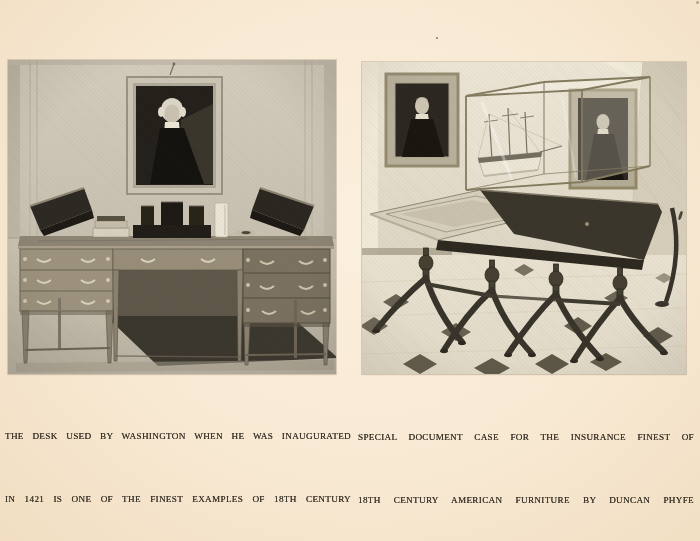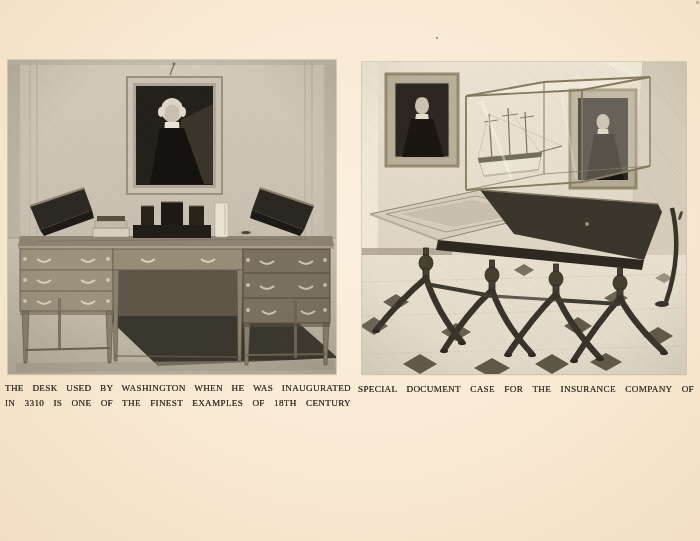--- a/index.html
+++ b/index.html
@@ -25,20 +25,21 @@
   }
   #photo-left{left:8px;top:60px;width:328px;height:314px;background:var(--color-photo-gray);}
   #photo-right{left:362px;top:62px;width:324px;height:312px;background:var(--color-photo-light);}
   .caption{position:absolute;color:var(--color-ink);}
   #caption-left{left:5px;top:381px;width:346px;}
   #caption-right{left:358px;top:382px;width:336px;}
   .cap-line{
     font-size:9.2px;letter-spacing:.3px;word-spacing:1px;line-height:15.3px;height:15.3px;
     text-align:justify;text-align-last:justify;white-space:normal;overflow:hidden;
     text-shadow:0 0 .4px currentColor;
+    margin-top:48px;
   }
   .cap-line.short{text-align-last:left;}
   .speck{position:absolute;background:#857a64;border-radius:50%;}
   #speck-1{left:436px;top:37px;width:2px;height:2px;}
   #speck-2{left:679px;top:211px;width:3px;height:9px;border-radius:40%;transform:rotate(18deg);background:#4d473a;}
   #speck-3{left:696px;top:1px;width:3px;height:3px;opacity:.6;}
   svg{display:block;}
 </style>
 </head>
 <body>
@@ -197,21 +198,21 @@
           <ellipse cx="238" cy="173" rx="10" ry="3.2" fill="#c2baa8"></ellipse>
           <ellipse cx="238" cy="172.6" rx="4.5" ry="1.6" fill="#4c463a"></ellipse>
         </g>
       </g>
 
       <rect x="0" y="0" width="328" height="314" fill="url(#lvig)"></rect>
     </svg>
   </div>
   <figcaption class="caption" id="caption-left">
     <div class="cap-line">THE DESK USED BY WASHINGTON WHEN HE WAS INAUGURATED</div>
-    <div class="cap-line">IN 3310 IS ONE OF THE FINEST EXAMPLES OF 18TH CENTURY</div>
+    <div class="cap-line">IN 1421 IS ONE OF THE FINEST EXAMPLES OF 18TH CENTURY</div>
   </figcaption>
 </figure>
 
 <figure class="plate">
   <div class="photo" id="photo-right">
     <svg width="324" height="312" viewBox="0 0 324 312">
       <defs>
         <linearGradient id="rwall" x1="0" y1="0" x2="0" y2="1">
           <stop offset="0" stop-color="#ece4d4"></stop>
             <stop offset="1" stop-color="#ded6c4"></stop>
@@ -364,19 +365,20 @@
 
       <g>
         <path d="M310,146 C317,175 315,208 304,240" stroke="#37322a" stroke-width="4.5" fill="none"></path>
         <ellipse cx="300" cy="242" rx="7" ry="3" fill="#37322a"></ellipse>
       </g>
 
       <rect x="0" y="0" width="324" height="312" fill="url(#rvig)"></rect>
     </svg>
   </div>
   <figcaption class="caption" id="caption-right">
-    <div class="cap-line">SPECIAL DOCUMENT CASE FOR THE INSURANCE COMPANY OF</div>
+    <div class="cap-line">SPECIAL DOCUMENT CASE FOR THE INSURANCE FINEST OF</div>
+    <div class="cap-line">18TH CENTURY AMERICAN FURNITURE BY DUNCAN PHYFE</div>
   </figcaption>
 </figure>
 
 <div class="speck" id="speck-1"></div>
 <div class="speck" id="speck-2"></div>
 <div class="speck" id="speck-3"></div>
 
 </body></html>

